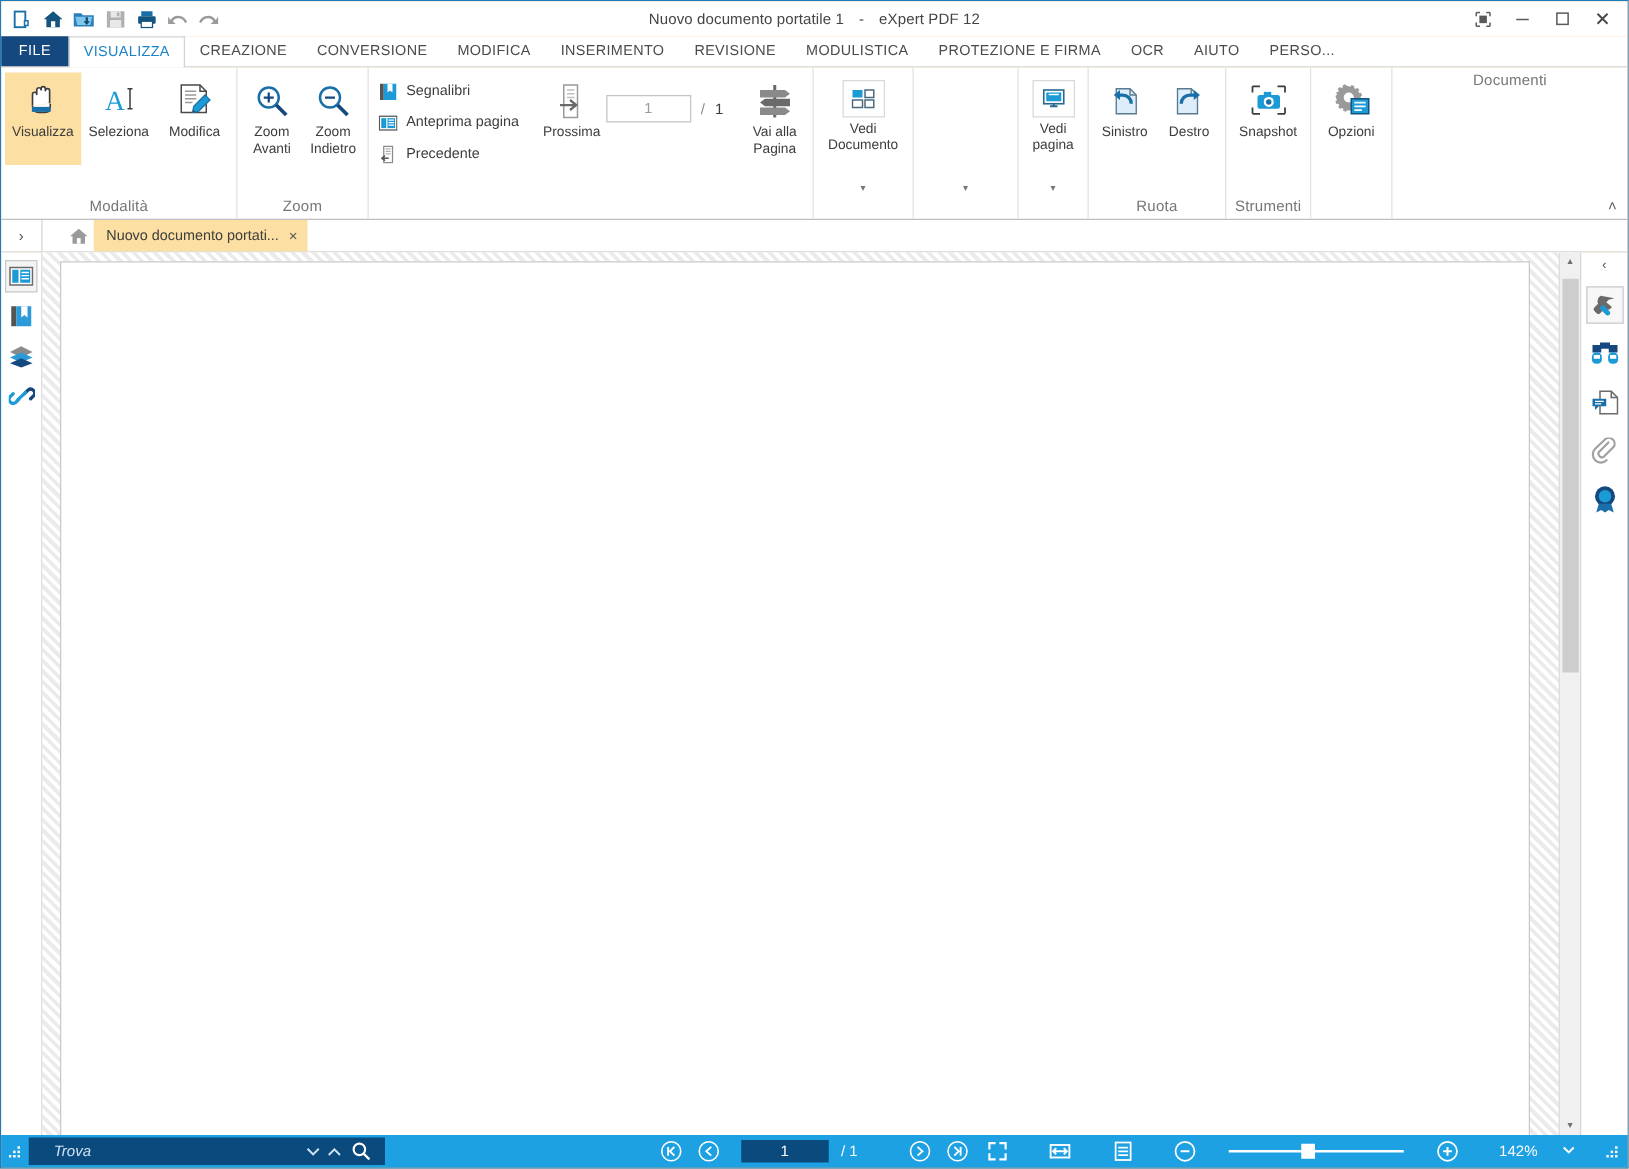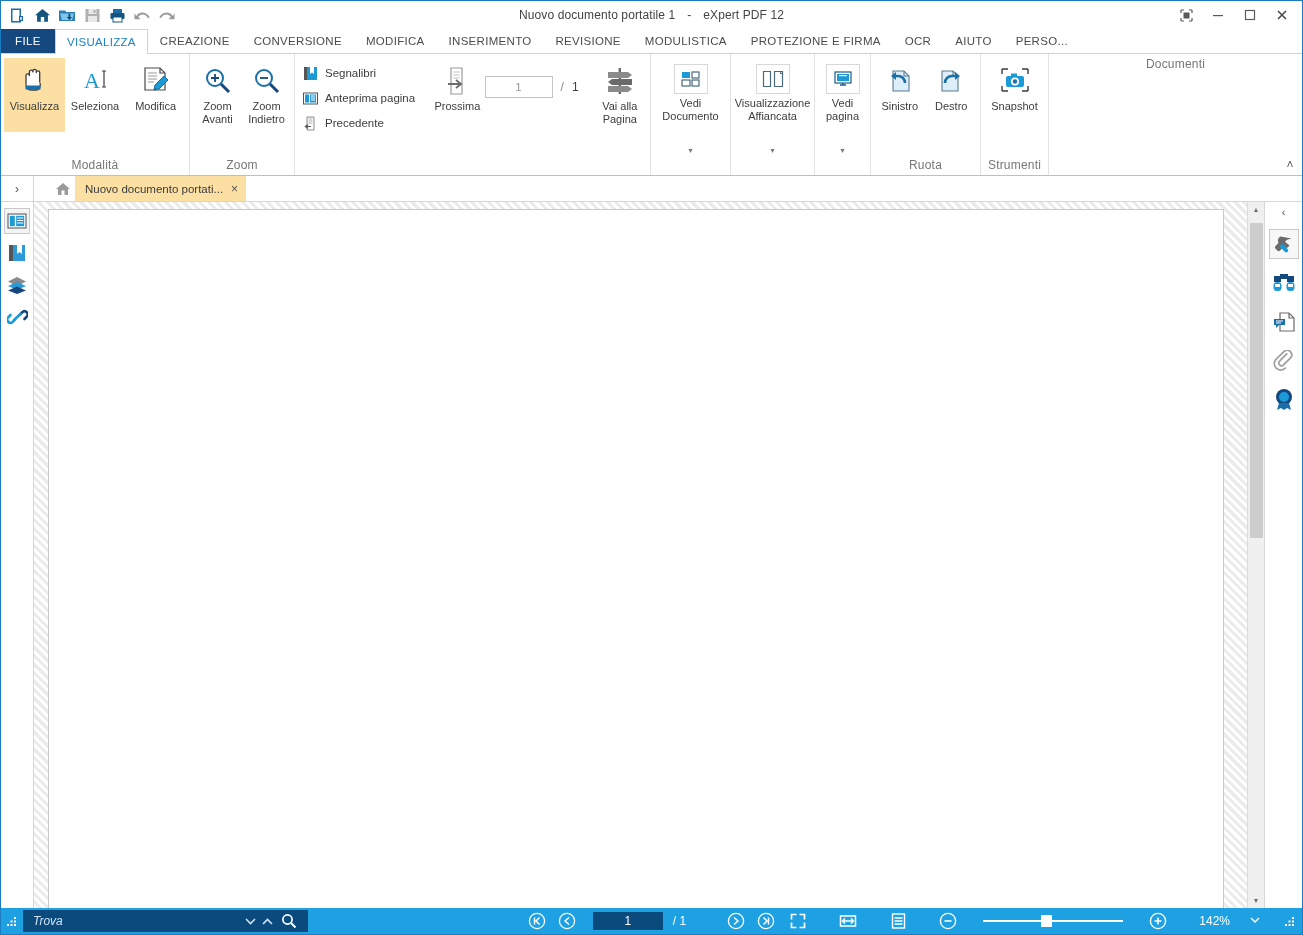--- a/index.html
+++ b/index.html
@@ -242,21 +242,21 @@
     height: 26px; min-height: 26px;
     background: #1da1e2; display: flex; align-items: center;
     color: #ffffff; position: relative;
   }
   .sb-grip {
     width: 22px; display: flex; align-items: center; justify-content: center;
     cursor: pointer;
   }
   .findbox {
     width: 285px; height: 22px; background: #0b4a7d;
-    display: flex; align-items: center; padding: 0 6px 0 10px; justify-content: space-between;
+    display: flex; align-items: center; padding: 0 6px 0 20px; justify-content: space-between;
   }
   .findbox input {
     flex: 1; border: none; background: transparent; outline: none;
     color: #cfe3f3; font-style: italic; font-size: 12px;
     font-family: "Liberation Sans", sans-serif;
   }
   .findbox input::placeholder { color: #cfe3f3; opacity: 1; }
   .find-ctl { width: 17px; display: flex; align-items: center; justify-content: center; cursor: pointer; color: #cfe3f3; font-size: 9px; }
   .find-search { width: 26px; display: flex; align-items: center; justify-content: center; cursor: pointer; }
 
@@ -542,35 +542,20 @@
             <span>Vedi</span><br>
             <span>Documento</span>
           </div>
         </div>
       </div>
       <div class="dropcaret">▾</div>
       <div class="rgroup-label"></div>
     </div>
 
     <div class="rgroup" style="width:84px">
-      <div class="rgroup-body" style="justify-content:center">
-        <div class="boxbtn" style="width:82px">
-          <div class="iconbox">
-            <svg width="22" height="18" viewBox="0 0 22 18">
-                <path d="M1.5 1.5h7v15h-7z" fill="#fff" stroke="#4a6a80" stroke-width="1.2"></path>
-                <path d="M12.5 1.5h8v15h-8z" fill="#fff" stroke="#4a6a80" stroke-width="1.2"></path>
-                <path d="M18 1.5l2.5 2.5H18z" fill="#4a6a80"></path>
-              </svg>
-          </div>
-          <div>
-            <span>Visualizzazione</span><br>
-            <span>Affiancata</span>
-          </div>
-        </div>
-      </div>
       <div class="dropcaret">▾</div>
       <div class="rgroup-label"></div>
     </div>
 
     <div class="rgroup" style="width:56px">
       <div class="rgroup-body" style="justify-content:center">
         <div class="boxbtn" style="width:54px">
           <div class="iconbox">
             <svg width="20" height="18" viewBox="0 0 20 18">
                 <rect x="2" y="2" width="16" height="11" fill="none" stroke="#2a6a92" stroke-width="1.3"></rect>
@@ -629,20 +614,36 @@
               <circle cx="16" cy="15.5" r="4" fill="#ffffff"></circle>
               <circle cx="16" cy="15.5" r="2.2" fill="#1b6fa8"></circle>
             </svg>
           </div>
           <div class="lbl">Snapshot</div>
         </div>
       </div>
       <div class="rgroup-label">Strumenti</div>
     </div>
 
+    <div class="rgroup" style="width:65px">
+      <div class="rgroup-body" style="justify-content:center">
+        <div class="bigbtn" style="width:62px">
+          <div class="ico">
+            <svg width="32" height="30" viewBox="0 0 32 30">
+              <path d="M14 3l1.4.3.8-1.3 2.3.9-.2 1.5 1.3.7 1.2-.9 1.7 1.7-.9 1.2.7 1.3 1.5-.2.9 2.3-1.3.8.3 1.4-.3 1.4 1.3.8-.9 2.3-1.5-.2-.7 1.3.9 1.2-1.7 1.7-1.2-.9-1.3.7.2 1.5-2.3.9-.8-1.3-1.4.3-1.4-.3-.8 1.3-2.3-.9.2-1.5-1.3-.7-1.2.9-1.7-1.7.9-1.2-.7-1.3-1.5.2-.9-2.3 1.3-.8L3.7 12l-.3-1.4 1.3-.8-.9-2.3 1.5.2.7-1.3-.9-1.2 1.7-1.7 1.2.9 1.3-.7-.2-1.5 2.3-.9.8 1.3z" fill="#9a9a9a"></path>
+              <circle cx="14" cy="12" r="4" fill="#ffffff"></circle>
+              <rect x="16" y="13" width="14" height="12" fill="#1b9ad6" stroke="#14557f" stroke-width="1.2"></rect>
+              <path d="M18.5 16h9M18.5 19h9M18.5 22h6" stroke="#ffffff" stroke-width="1.4"></path>
+            </svg>
+          </div>
+          <div class="lbl">Opzioni</div>
+        </div>
+      </div>
+      <div class="rgroup-label"></div>
+    </div>
 
     <div class="rgroup" style="flex:1">
       <div class="rgroup-label">Documenti</div>
       <div class="collapse-ribbon">˄</div>
     </div>
   </div>
 
   <div class="doctabbar">
     <div class="side-expand">›</div>
     <div class="home-tab">

